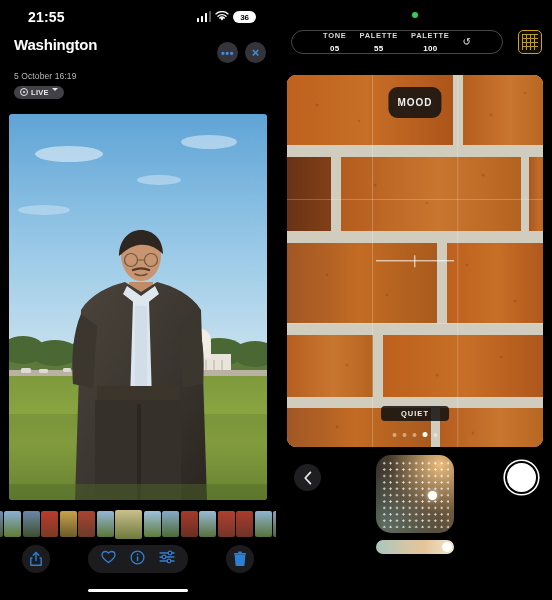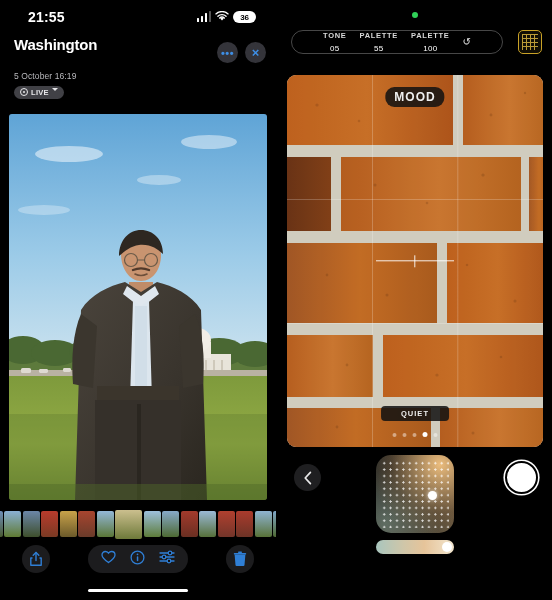--- a/index.html
+++ b/index.html
@@ -96,21 +96,21 @@
     position:absolute; top:12px; left:50%; transform:translateX(-50%);
     width:6px; height:6px; border-radius:50%; background:#30d158;
   }
   .cam-toolbar {
     position:absolute; top:30px; left:14px; width:212px; height:24px;
     border:1px solid rgba(255,255,255,.28); border-radius:12px;
     display:flex; align-items:center; justify-content:center; gap:13px;
   }
   .ctl { display:flex; align-items:center; gap:4px;flex-direction:column; }
   .ctl-k { color:#d8d8d8; font-size:7.5px; font-weight:bold; letter-spacing:.7px; }
-  .ctl-v { color:#fff; font-size:8px; font-weight:normal; letter-spacing:.3px; }
+  .ctl-v { color:#fff; font-size:8px; font-weight:bold; letter-spacing:.3px; }
   .reset-ic { color:#e2e2e2; font-size:10px; line-height:10px; }
   .grid-toggle {
     position:absolute; top:30px; right:10px; width:24px; height:24px;
     border:1.3px solid #c9a227; border-radius:5px; overflow:hidden;
     display:flex; align-items:center; justify-content:center; background:#100d05;
   }
   .grid-toggle .g {
     width:16px; height:16px;
     background-image:
       repeating-linear-gradient(to right, #d9b441 0 1px, transparent 1px 4px),
@@ -132,22 +132,22 @@
   .reticle {
     position:absolute; left:50%; top:50%; transform:translate(-50%,-50%);
     width:78px; height:1.4px; background:rgba(255,255,255,.9);
   }
   .reticle::after {
     content:""; position:absolute; left:50%; top:50%; transform:translate(-50%,-50%);
     width:1.4px; height:12px; background:rgba(255,255,255,.9);
   }
   .mood-tag {
     position:absolute; top:12px; left:50%; transform:translateX(-50%);
-    background:rgba(18,18,18,.86); color:#efefef; font-size:12px; font-weight:bold;
-    letter-spacing:1px; padding:3px 9px; border-radius:9px;
+    background:rgba(18,18,18,.86); color:#efefef; font-size:10px; font-weight:bold;
+    letter-spacing:1px; padding:10px 9px; border-radius:9px;
   }
   .quiet-tag {
     position:absolute; bottom:26px; left:50%; transform:translateX(-50%);
     background:rgba(18,18,18,.86); color:#efefef; font-size:7.5px; font-weight:bold;
     letter-spacing:1px; padding:3px 20px; border-radius:4px;
   }
   .page-dots {
     position:absolute; bottom:10px; left:50%; transform:translateX(-50%);
     display:flex; gap:6px; align-items:center;
   }

